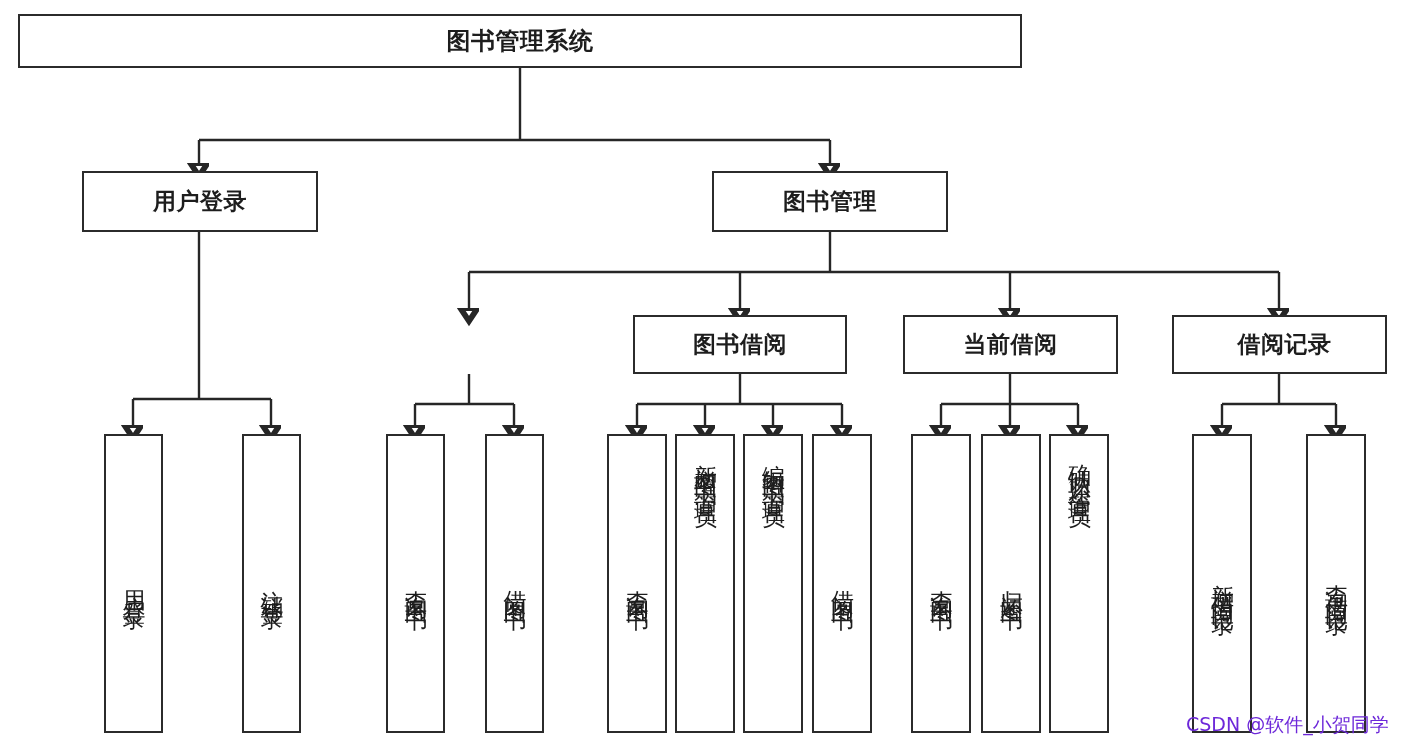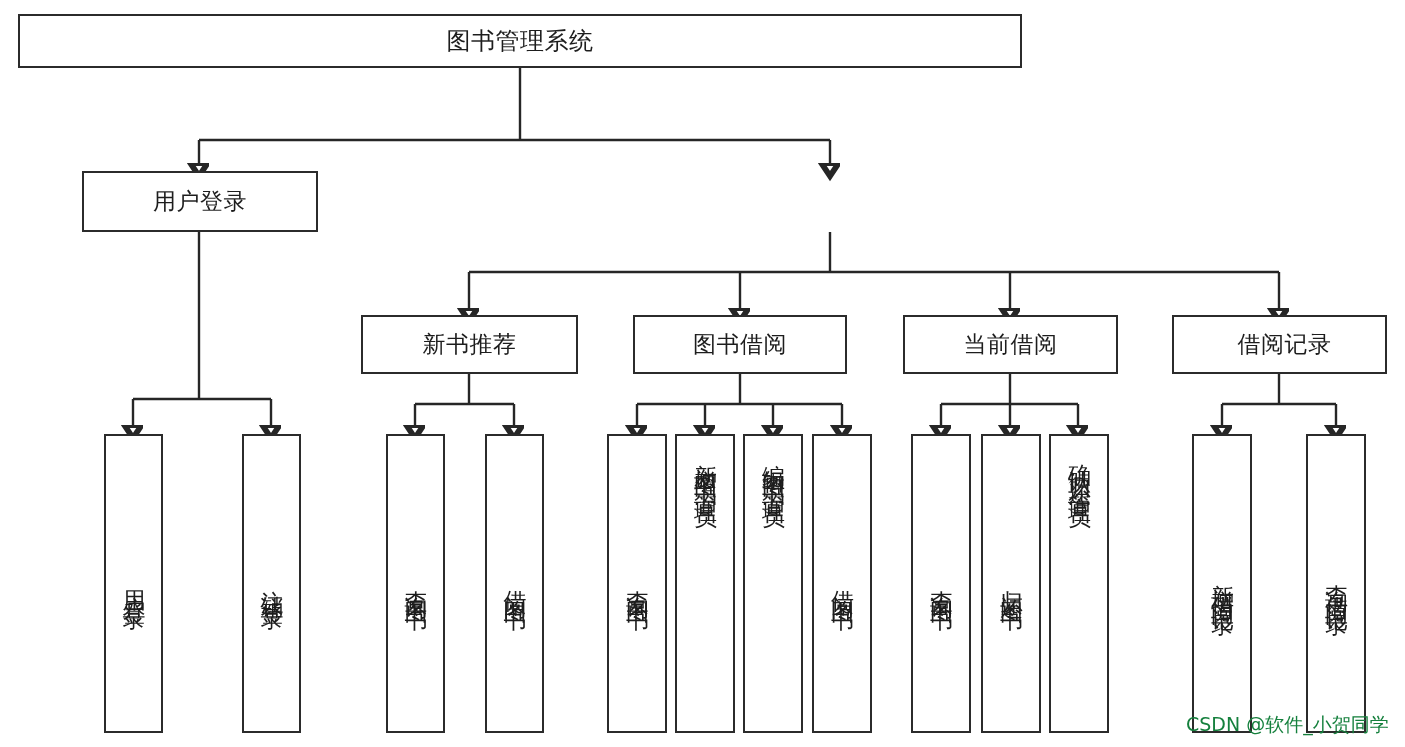--- a/index.html
+++ b/index.html
@@ -50,20 +50,21 @@
     display: block;
     text-align: center;
     color: #1d1d1d;
     letter-spacing: 0.5px;
     white-space: nowrap;
   }
   
   .node.horizontal .node-label {
     font-size: 23px;
     line-height: 1.1;
+    font-weight: bold;
   }
   .node.root .node-label {
     font-size: 24px;
   }
   
   .node.vertical {
     align-items: flex-start;
     justify-content: center;
     padding-top: 10px;
   }
@@ -80,21 +81,21 @@
     align-items: center;
     padding-top: 0;
   }
   
   #watermark {
     position: absolute;
     z-index: 3;
     left: 1186px;
     top: 712px;
     font-size: 19px;
-    color: #15803d;
+    color: #6d28d9;
     white-space: nowrap;
     font-family: "DejaVu Sans", "Liberation Sans", sans-serif;
   }
 </style>
 </head>
 <body>
 
 <div id="diagram-root">
 
   <svg id="connector-layer" viewBox="0 0 1405 747" width="1405" height="747">
@@ -148,24 +149,24 @@
   </svg>
 
   <div class="node horizontal root" style="left:18px; top:14px; width:1004px; height:54px;">
     <span class="node-label">图书管理系统</span>
   </div>
 
   <div class="node horizontal" style="left:82px; top:171px; width:236px; height:61px;">
     <span class="node-label">用户登录</span>
   </div>
 
-
-  <div class="node horizontal" style="left:361px; top:315px; width:217px; height:59px;">
-    <span class="node-label">新书推荐</span>
-  </div>
+  <div class="node horizontal" style="left:712px; top:171px; width:236px; height:61px;">
+    <span class="node-label">图书管理</span>
+  </div>
+
 
   <div class="node horizontal" style="left:903px; top:315px; width:215px; height:59px;">
     <span class="node-label">当前借阅</span>
   </div>
 
   <div class="node horizontal" style="left:633px; top:315px; width:214px; height:59px;">
     <span class="node-label">图书借阅</span>
   </div>
 
   <div class="node horizontal" style="left:1172px; top:315px; width:215px; height:59px;padding-left:10px;">

